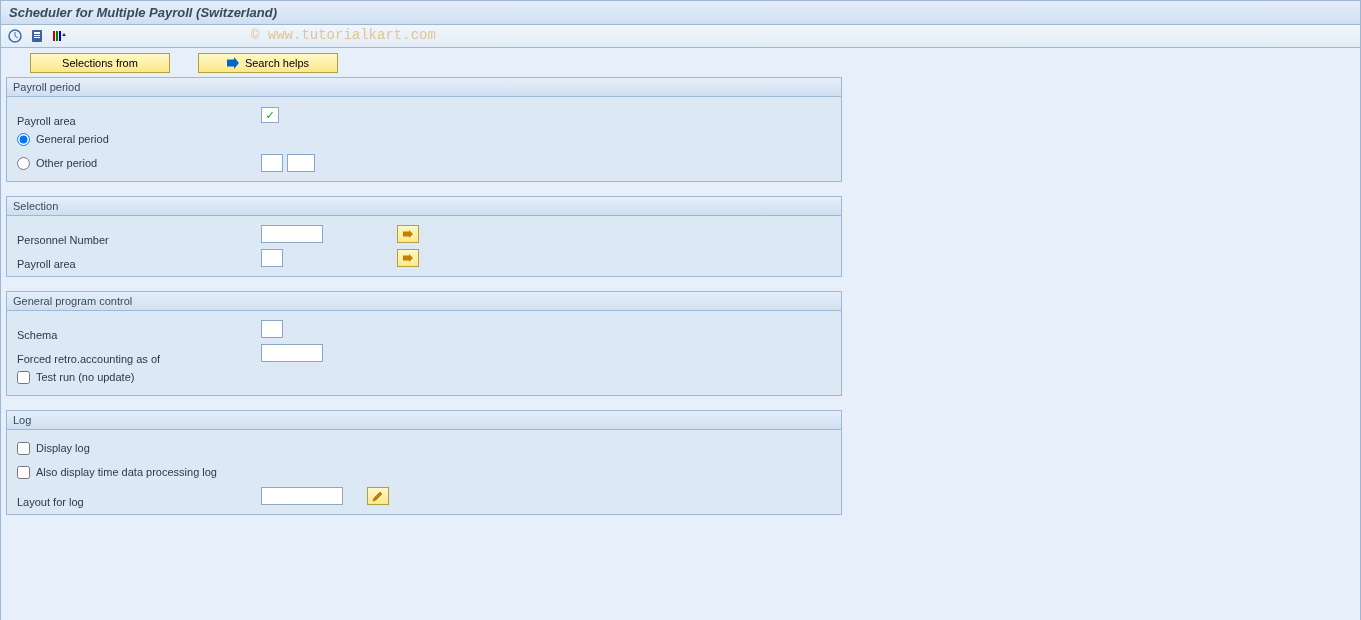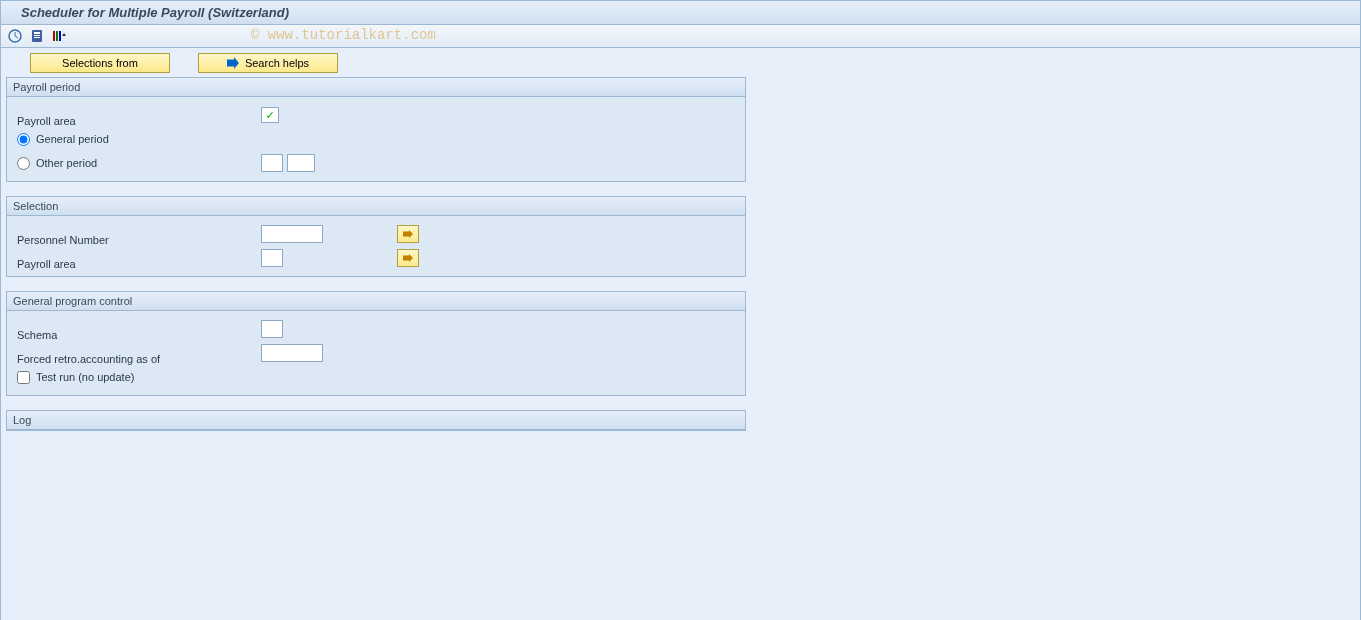--- a/index.html
+++ b/index.html
@@ -11,21 +11,21 @@
       font-family: Arial, sans-serif;
       font-size: 11px;
       background: #f0f4f8;
       width: 1361px;
       height: 620px;
       overflow: hidden;
     }
     .title-bar {
       background: linear-gradient(to bottom, #e6effa, #cfdff0);
       border: 1px solid #9cb8d4;
-      padding: 4px 20px;
+      padding: 4px 8px;
       font-weight: bold;
       font-style: italic;
       font-size: 13px;
       color: #3a4a5a;
     }
     .toolbar {
       background: linear-gradient(to bottom, #f2f6fb, #e2ecf6);
       border: 1px solid #9cb8d4;
       border-top: none;
       padding: 3px 6px;
@@ -81,21 +81,21 @@
       display: inline-block;
       width: 12px;
       height: 12px;
       background: #0066cc;
       clip-path: polygon(0% 20%, 60% 20%, 60% 0%, 100% 50%, 60% 100%, 60% 80%, 0% 80%);
     }
     .group-panel {
       border: 1px solid #9cb8d4;
       margin-bottom: 14px;
       background: #dce8f4;
-      width: 740px;
+      width: 836px;
     }
     .group-header {
       background: linear-gradient(to bottom, #e6effa, #cfdff0);
       border-bottom: 1px solid #9cb8d4;
       padding: 3px 6px;
       font-size: 11px;
       color: #3a4a5a;
     }
     .group-body {
       padding: 6px 10px;
@@ -265,16 +265,39 @@
         <label class="radio-label">
           <input type="checkbox" style="">
           <span>Test run (no update)</span>
         </label>
       </div>
     </div>
   </div>
 
   <div class="group-panel">
     <div class="group-header">Log</div>
+    <div class="group-body">
+      <div class="field-row">
+        <label class="radio-label">
+          <input type="checkbox" style="">
+          <span>Display log</span>
+        </label>
+      </div>
+      <div class="field-row">
+        <label class="radio-label">
+          <input type="checkbox" style="">
+          <span>Also display time data processing log</span>
+        </label>
+      </div>
+      <div class="field-row">
+        <span class="field-label">Layout for log</span>
+        <input type="text" class="text-input" style="width: 82px;">
+        <span class="small-yellow-btn" style="margin-left:20px;">
+          <svg width="12" height="12" viewBox="0 0 12 12">
+            <path d="M1 11 L2 8 L8 2 L10 4 L4 10 Z" fill="#c08000" stroke="#805000" stroke-width="0.5"></path>
+          </svg>
+        </span>
+      </div>
+    </div>
   </div>
 
 
 </div>
 
 </body></html>

